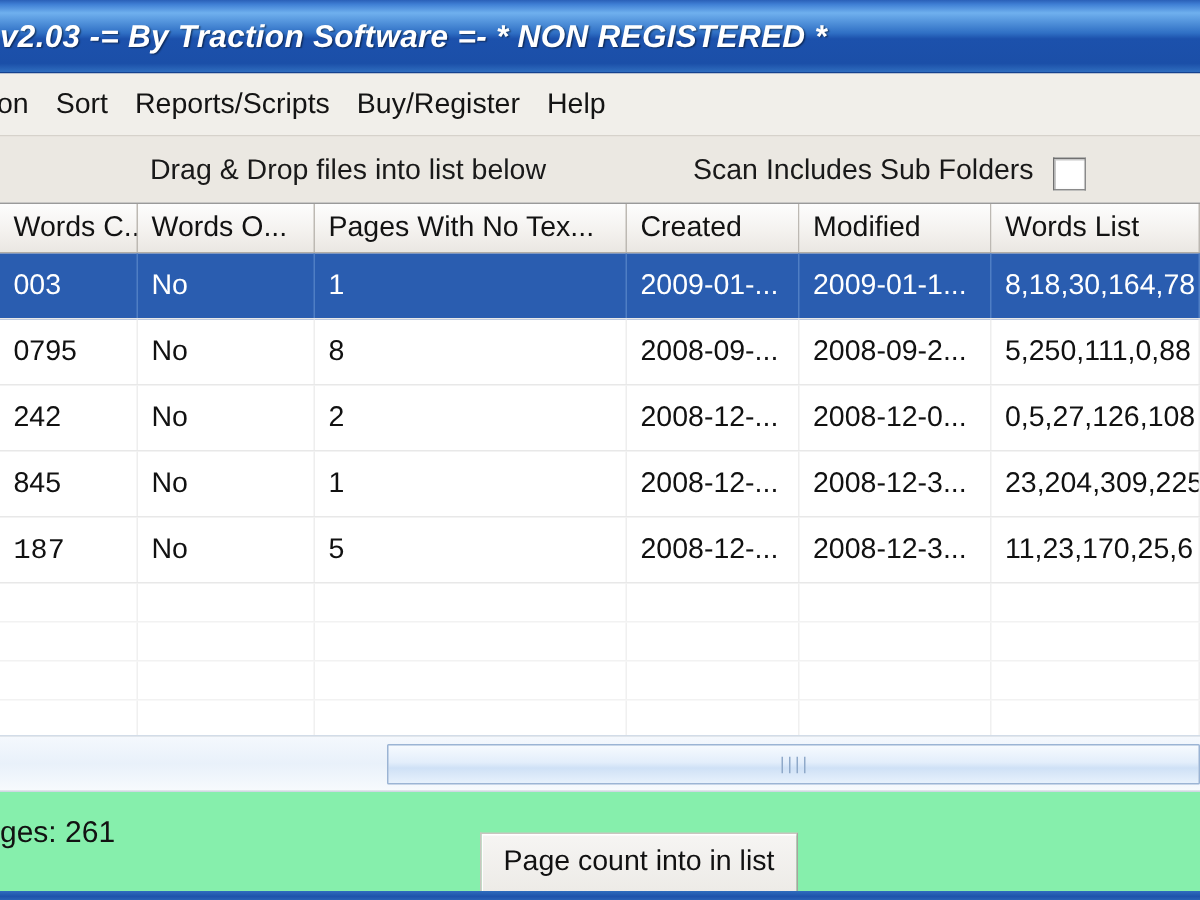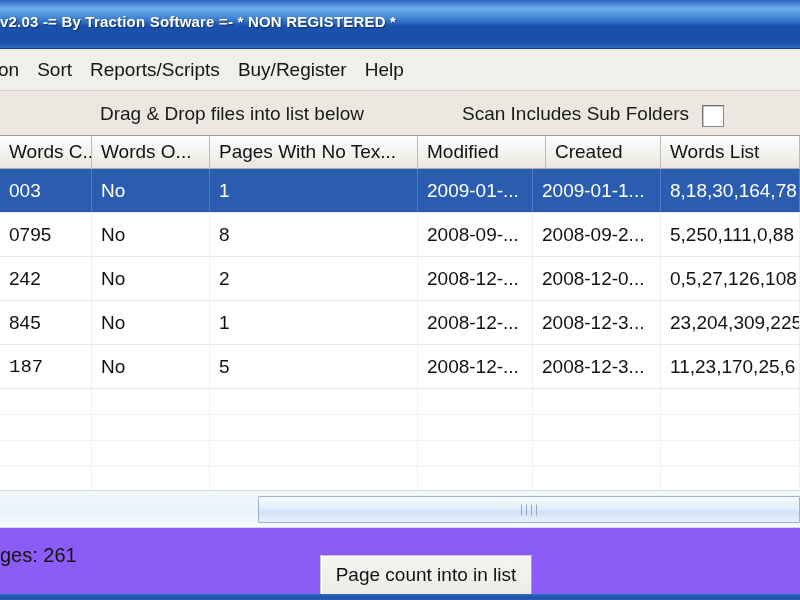--- a/index.html
+++ b/index.html
@@ -34,25 +34,26 @@
        #1c51ac 54%,
        #1b4fa8 88%,
        #2f6dbe 100%);
     border-bottom: 1px solid #14418f;
   }
   .titlebar-text {
     position: absolute;
     left: 0; top: 13px;
     width: 790px;
     color: #ffffff;
-    font-size: 15px;
+    font-size: 21px;
     font-weight: bold;
     letter-spacing: .2px;
     white-space: nowrap;
     text-shadow: 1px 1px 1px rgba(0,0,0,.45);
+    font-style: italic;
   }
 
   
   .menubar {
     position: absolute;
     left: 0; top: 49px;
     width: 800px;
     height: 42px;
     background: #f1efea;
     border-bottom: 1px solid #d6d2cb;
@@ -189,21 +190,21 @@
     width: 1px; height: 11px;
     background: #8fa9c9;
   }
 
   
   .bottom {
     position: absolute;
     left: 0; top: 528px;
     width: 800px;
     height: 66px;
-    background: #8b5cf6;
+    background: #86efac;
   }
   .status-pages {
     position: absolute;
     left: 0; top: 16px;
     font-size: 20px;
     color: #121212;
     white-space: nowrap;
   }
   .status-sub {
     position: absolute;
@@ -260,22 +261,22 @@
     <div class="dragdrop-label">Drag &amp; Drop files into list below</div>
     <div class="subfolder-label">Scan Includes Sub Folders</div>
   </div>
   <div class="subfolder-check"></div>
 
   <div class="listview">
     <div class="lv-header" id="lv-header">
         <div class="lv-th" style="width: 92px; flex: 0 0 92px;">Words C...</div>
         <div class="lv-th" style="width: 118px; flex: 0 0 118px;">Words O...</div>
         <div class="lv-th" style="width: 208px; flex: 0 0 208px;">Pages With No Tex...</div>
+        <div class="lv-th" style="width: 115px; flex: 0 0 115px;">Created</div>
         <div class="lv-th" style="width: 128px; flex: 0 0 128px;">Modified</div>
-        <div class="lv-th" style="width: 115px; flex: 0 0 115px;">Created</div>
         <div class="lv-th" style="width: 139px; flex: 0 0 139px;">Words List</div>
       </div>
     <div class="lv-body" id="lv-body">
         <div class="lv-row selected">
           <div class="lv-td" style="width: 92px; flex: 0 0 92px;">003</div>
           <div class="lv-td" style="width: 118px; flex: 0 0 118px;">No</div>
           <div class="lv-td" style="width: 208px; flex: 0 0 208px;">1</div>
           <div class="lv-td" style="width: 115px; flex: 0 0 115px;">2009-01-...</div>
           <div class="lv-td" style="width: 128px; flex: 0 0 128px;">2009-01-1...</div>
           <div class="lv-td" style="width: 139px; flex: 0 0 139px;">8,18,30,164,78</div>

